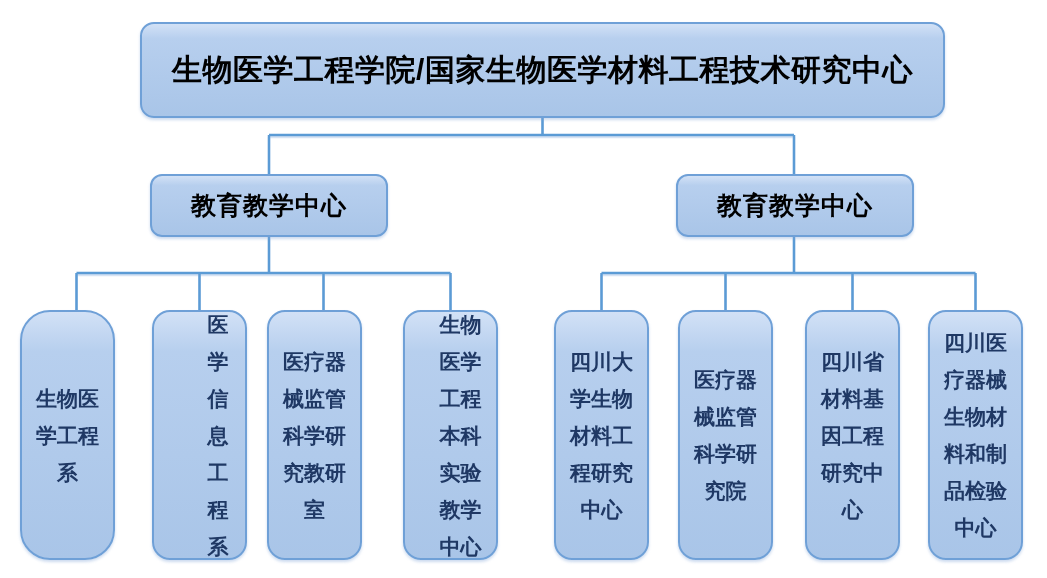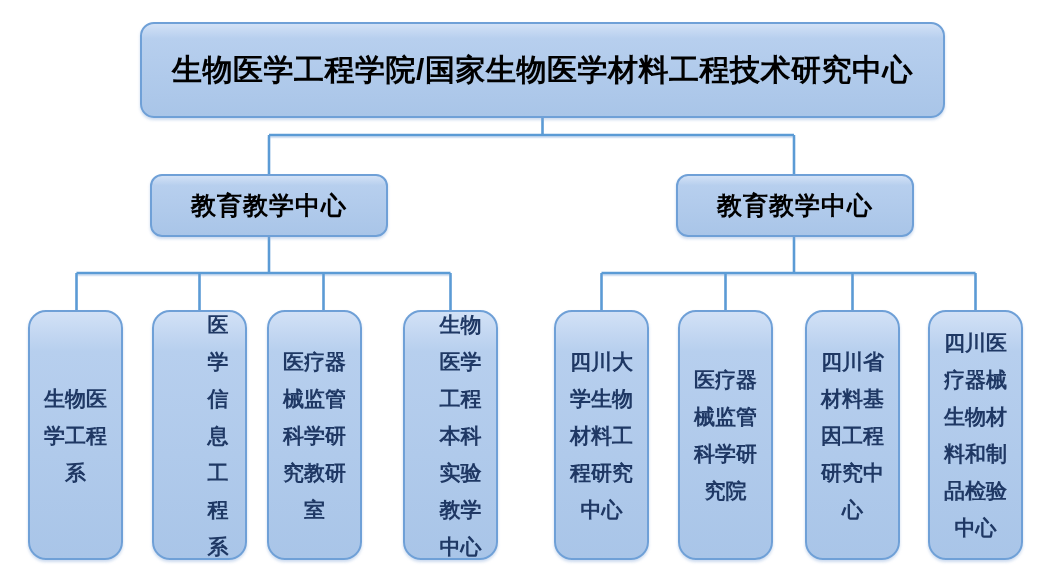--- a/index.html
+++ b/index.html
@@ -56,21 +56,21 @@
   .leaf {
     top: 310px;
     width: 95px; height: 250px;
     border-radius: 18px;
     padding: 0 10px;
     color: #1f3864;
     font-size: 21px;
     line-height: 37px;
     word-break: break-all;
   }
-  .leaf.p1 { left: 28px;  }
+  .leaf.p1 { left: 20px; border-radius: 30px;  }
   .leaf.p2 { left: 152px; padding-left: 47px; }
   .leaf.p3 { left: 267px; }
   .leaf.p4 { left: 403px; padding-left: 30px; }
   .leaf.p5 { left: 554px; }
   .leaf.p6 { left: 678px; }
   .leaf.p7 { left: 805px; }
   .leaf.p8 { left: 928px; }
 </style>
 </head>
 <body>

